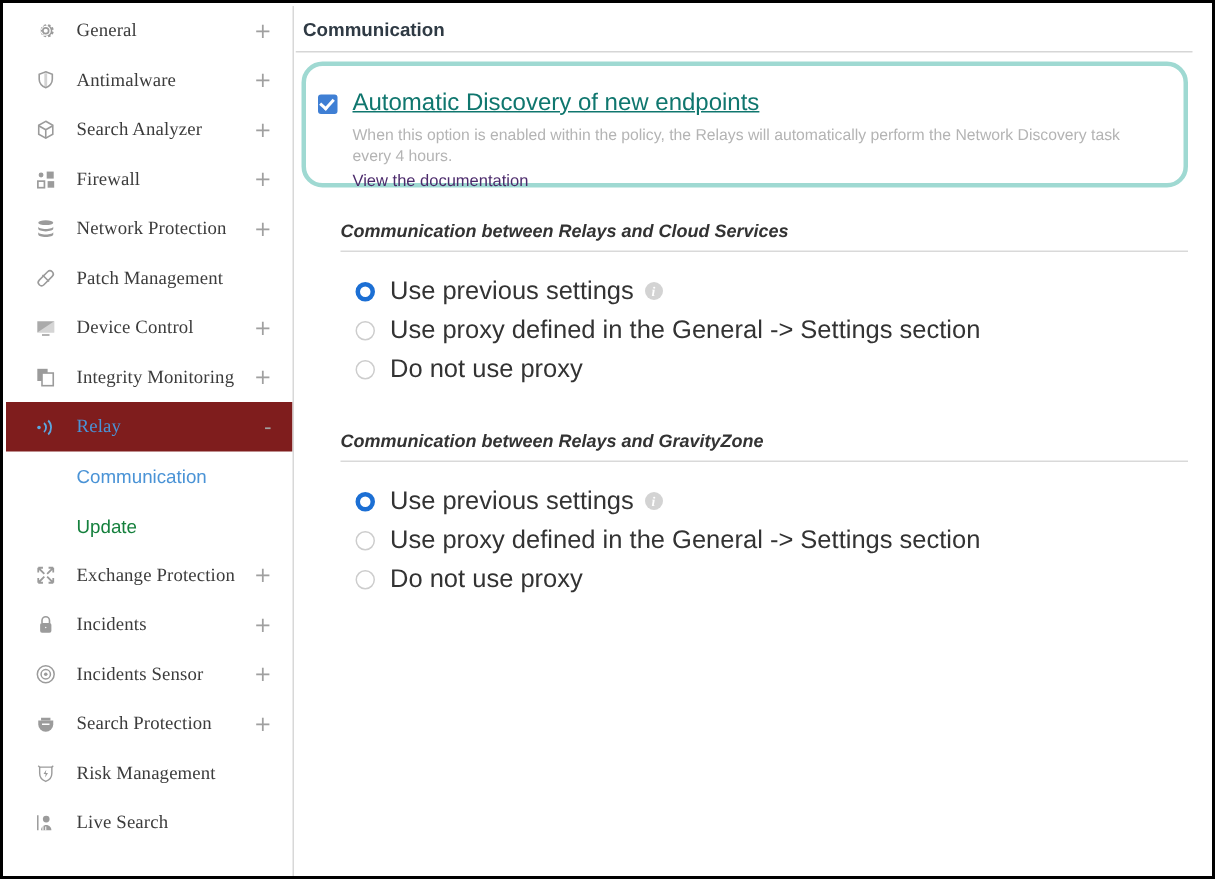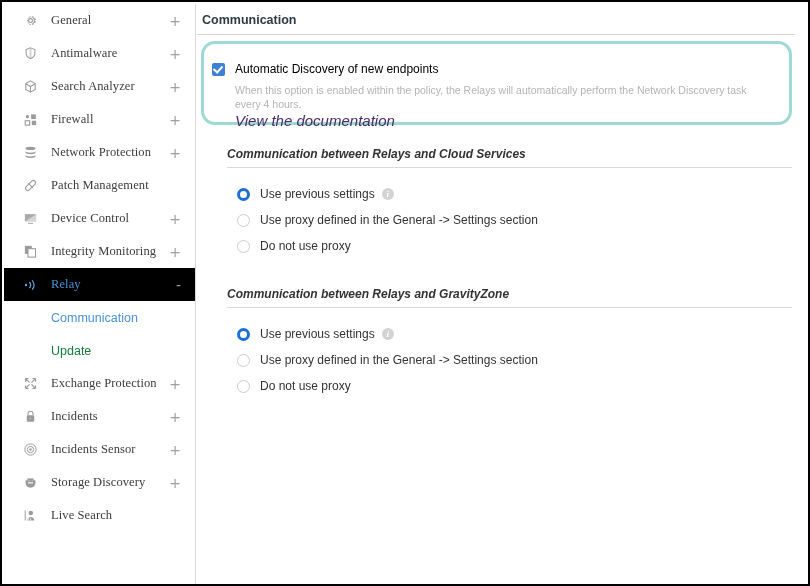--- a/index.html
+++ b/index.html
@@ -35,21 +35,21 @@
   .nav-item {
     position: relative;
     display: flex;
     align-items: center;
     height: 33px;
     padding-left: 16px;
     box-sizing: border-box;
     cursor: pointer;
   }
   .nav-item.active {
-    background: #000000;
+    background: #7f1d1d;
   }
   .nav-icon {
     width: 20px;
     height: 20px;
     flex: 0 0 20px;
     display: flex;
     align-items: center;
     justify-content: center;
     color: #9b9b9b;
   }
@@ -140,39 +140,39 @@
     left: 3px;
     top: 1px;
     width: 4px;
     height: 7px;
     border: solid #ffffff;
     border-width: 0 2px 2px 0;
     transform: rotate(42deg);
   }
   .cb-label {
     margin-left: 10px;
-    font-size: 12px;
-    color: #000000;
+    font-size: 16px;
+    color: #0f766e;
     line-height: 14px;
+    text-decoration: underline;
   }
   .desc {
     margin: 7px 0 0 31px;
     font-size: 10.5px;
     color: #b4b4b4;
     line-height: 14px;
     padding-right: 22px;
   }
   .doc-link {
     display: inline-block;
     margin: 1px 0 0 31px;
-    font-size: 15px;
+    font-size: 11px;
     color: #4b2a6b;
     text-decoration: none;
     cursor: pointer;
-    font-style: italic;
   }
 
   .section {
     margin: 0 14px 0 30px;
   }
   .section-title {
     font-size: 12px;
     color: #333333;
     font-weight: bold;
     padding-bottom: 6px;
@@ -200,21 +200,21 @@
     border: 1px solid #cdcdcd;
     background: #ffffff;
     box-sizing: border-box;
     position: relative;
   }
   .radio.checked {
     border: 3px solid #1c6fd4;
   }
   .radio-label {
     margin-left: 10px;
-    font-size: 12px;
+    font-size: 17px;
     color: #333333;
     white-space: nowrap;
   }
   .info-icon {
     margin-left: 7px;
     width: 12px;
     height: 12px;
     border-radius: 50%;
     background: #d3d3d3;
     color: #ffffff;
@@ -386,24 +386,35 @@
     </div>
 
     <div class="nav-item">
       <span class="nav-icon">
         <svg width="15" height="15" viewBox="0 0 24 24" fill="none" stroke="currentColor" stroke-width="1.6">
             <path d="M4 8.5h16v4a8 8 0 01-8 8 8 8 0 01-8-8v-4z" fill="currentColor" stroke="none"></path>
             <path d="M7 5.5h10v3H7z" fill="currentColor" stroke="none"></path>
             <path d="M8 12.5h8" stroke="#ffffff" stroke-width="1.8"></path>
           </svg>
       </span>
-      <span class="nav-label">Storage Discovery</span>
-      <span class="nav-expander">+</span>
-    </div>
-
+      <span class="nav-label">Search Protection</span>
+      <span class="nav-expander">+</span>
+    </div>
+
+    <div class="nav-item">
+      <span class="nav-icon">
+        <svg width="15" height="15" viewBox="0 0 24 24" fill="none" stroke="currentColor" stroke-width="1.5">
+            <path d="M4 4l2 2M20 4l-2 2"></path>
+            <path d="M5.5 5.5h13v6.5c0 4-3 7.4-6.5 8.7C8.5 19.4 5.5 16 5.5 12V5.5z"></path>
+            <path d="M12.6 8.2l-3 4.6h2.3l-.6 3.6 3.1-4.8h-2.4l.6-3.4z" fill="currentColor" stroke="none"></path>
+          </svg>
+      </span>
+      <span class="nav-label">Risk Management</span>
+      <span class="nav-expander"></span>
+    </div>
 
     <div class="nav-item">
       <span class="nav-icon">
         <svg width="15" height="15" viewBox="0 0 24 24" fill="none" stroke="currentColor" stroke-width="1.6">
             <path d="M3.5 4v16" stroke-width="1.6"></path>
             <circle cx="12.5" cy="8" r="3.6" fill="currentColor" stroke="none"></circle>
             <path d="M7 20c0-3.2 2.5-5.5 5.5-5.5s5.5 2.3 5.5 5.5" fill="currentColor" stroke="none"></path>
             <path d="M6 20v-3M9 20v-5M12 20v-4" stroke="#ffffff" stroke-width="1.1"></path>
           </svg>
       </span>

